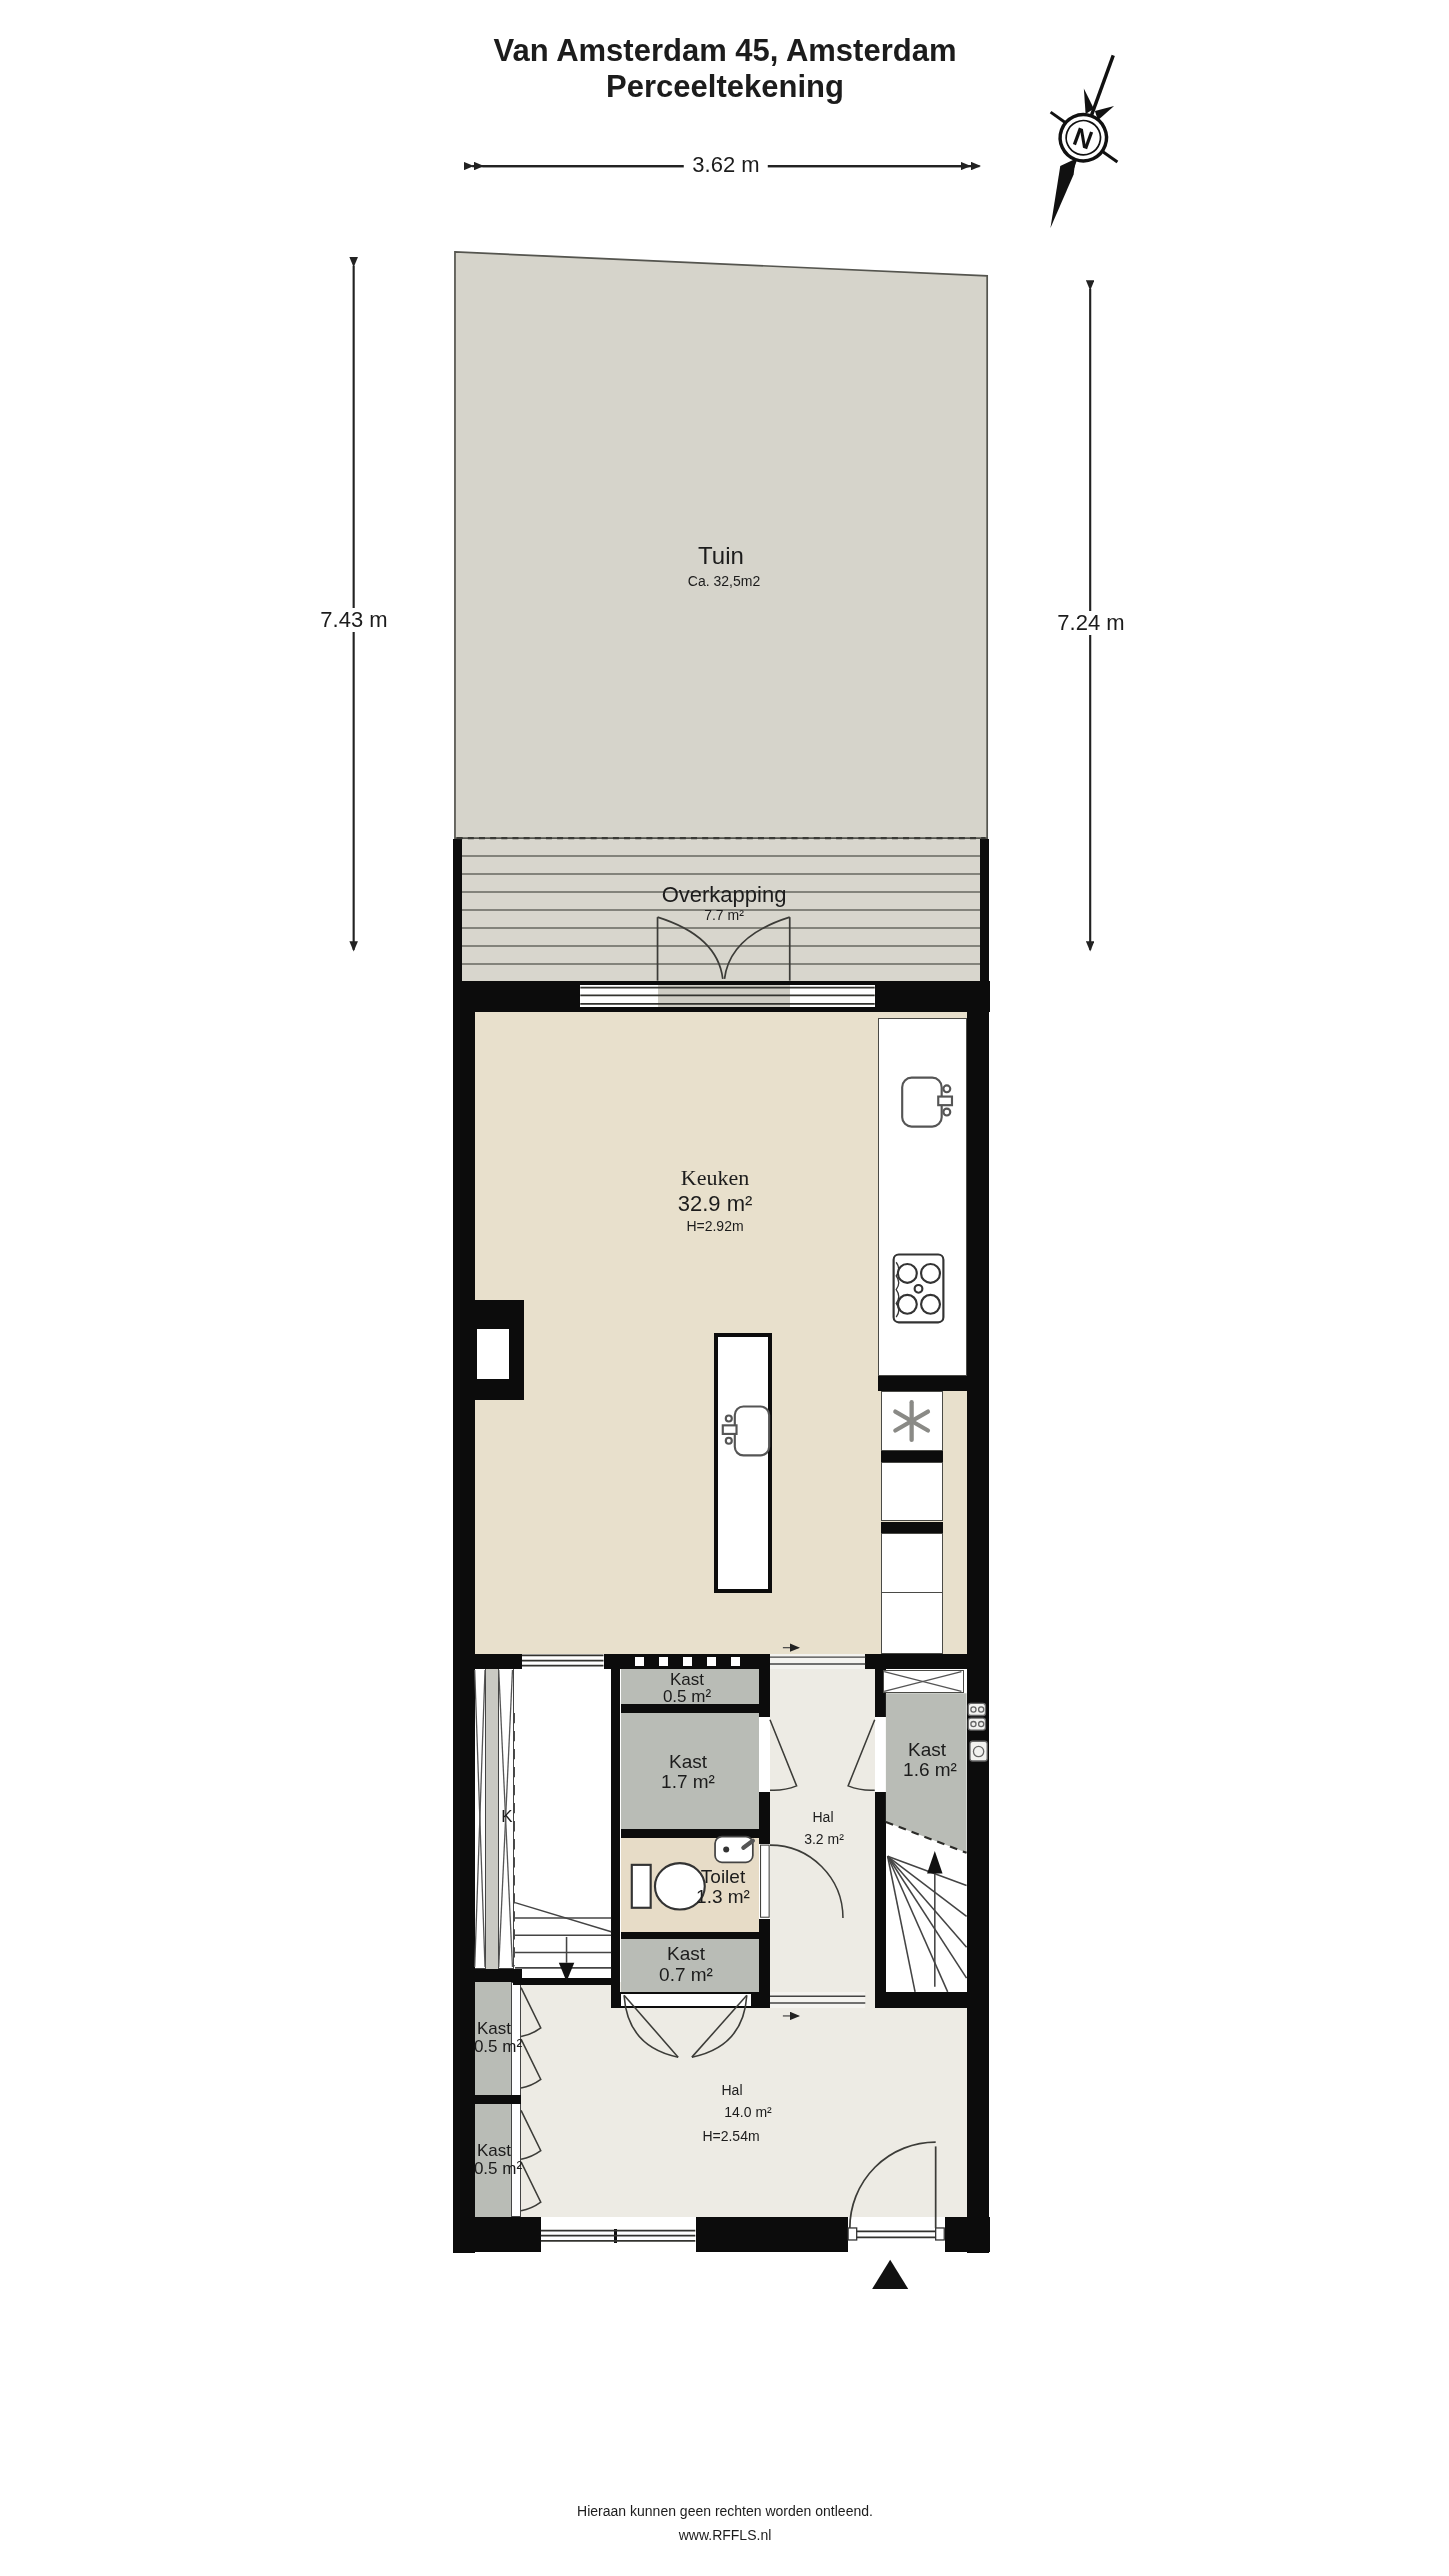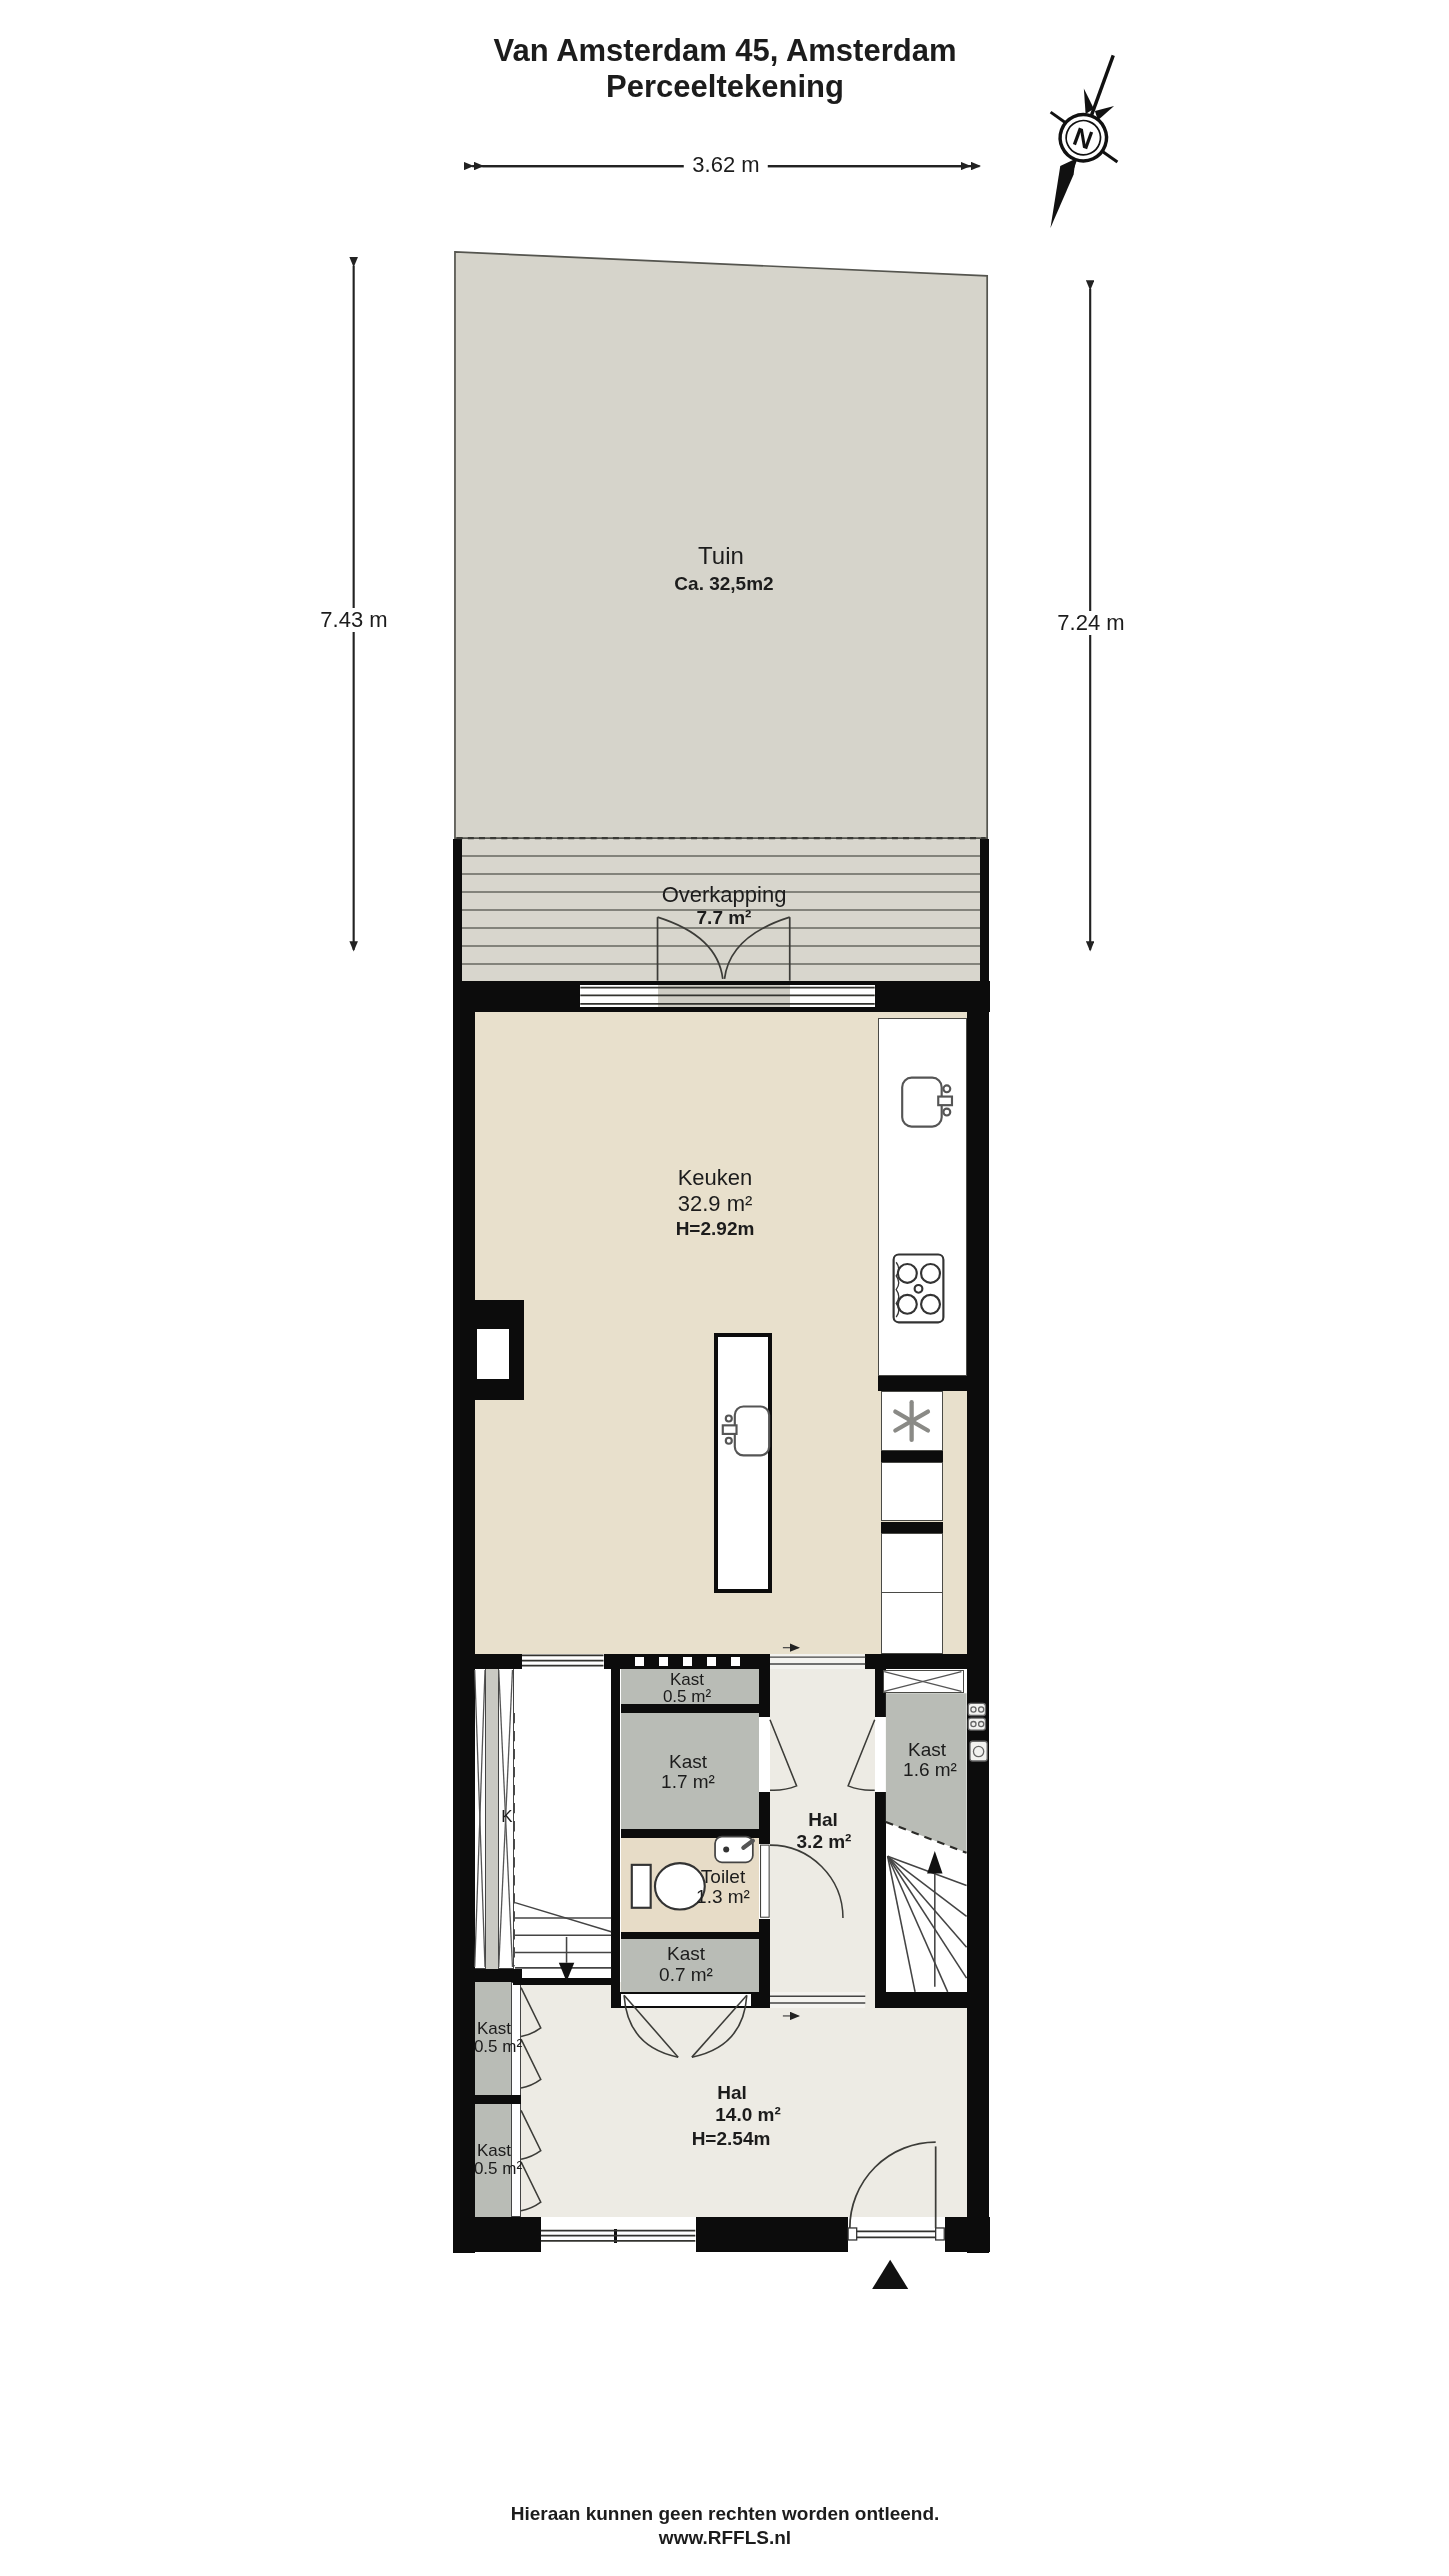--- a/index.html
+++ b/index.html
@@ -4,21 +4,21 @@
 <style>
   html,body{margin:0;padding:0;background:#fff;}
   #plan{position:relative;width:1449px;height:2576px;background:#ffffff;overflow:hidden;
         font-family:"Liberation Sans",sans-serif;color:#1c1c1c;}
   .abs{position:absolute;}
   .wall{position:absolute;background:#0c0c0c;}
   .lbl{position:absolute;transform:translateX(-50%);text-align:center;white-space:nowrap;line-height:1.1;}
   .f36{font-size:31px;font-weight:bold;}
   .f28{font-size:24px;}
   .f26{font-size:22px;}
-  .f24{font-size:19px;font-weight:bold;}
+  .f24{font-size:14px;}
   .f22{font-size:19px;}
   .f20{font-size:17px;}
   .dim{background:#ffffff;padding:0 8.6px;}
   .slats{background:#d8d6cd;background-image:repeating-linear-gradient(180deg,transparent 0,transparent 16.3px,#83837b 16.3px,#83837b 18px);}
   .dashdoor{background:repeating-linear-gradient(90deg,#0c0c0c 0,#0c0c0c 14.6px,#ffffff 14.6px,#ffffff 24px);}
   .whitebox{position:absolute;background:#ffffff;border:1.7px solid #4a4a46;box-sizing:border-box;}
   .graybox{position:absolute;background:#b9bcb6;}
   svg{position:absolute;left:0;top:0;}
   .z5{z-index:5}.z8{z-index:8}.z10{z-index:10}.z15{z-index:15}.z20{z-index:20}.z30{z-index:30}
 </style>
@@ -276,21 +276,21 @@
   <div class="lbl f26 dim z30" style="left:726px;top:153px;">3.62 m</div>
   <div class="lbl f26 dim z30" style="left:354px;top:608px;">7.43 m</div>
   <div class="lbl f26 dim z30" style="left:1091px;top:611px;">7.24 m</div>
 
   <div class="lbl f28 z30" style="left:721px;top:543px;">Tuin</div>
   <div class="lbl f24 z30" style="left:724px;top:574px;">Ca. 32,5m2</div>
 
   <div class="lbl f26 z30" style="left:724px;top:883px;">Overkapping</div>
   <div class="lbl f24 z30" style="left:724px;top:908px;">7.7 m²</div>
 
-  <div class="lbl f26 z30" style="left:715px;top:1166px;">Keuken</div>
+  <div class="lbl f26 z30" style="left:715px;top:1166px;font-family:Liberation Serif, serif;">Keuken</div>
   <div class="lbl f26 z30" style="left:715px;top:1192px;">32.9 m²</div>
   <div class="lbl f24 z30" style="left:715px;top:1219px;">H=2.92m</div>
 
   <div class="lbl f20 z30" style="left:687px;top:1671px;">Kast</div>
   <div class="lbl f20 z30" style="left:687px;top:1688px;">0.5 m²</div>
 
   <div class="lbl f22 z30" style="left:688px;top:1752px;">Kast</div>
   <div class="lbl f22 z30" style="left:688px;top:1772px;">1.7 m²</div>
 
   <div class="lbl f22 z30" style="left:723px;top:1867px;">Toilet</div>

